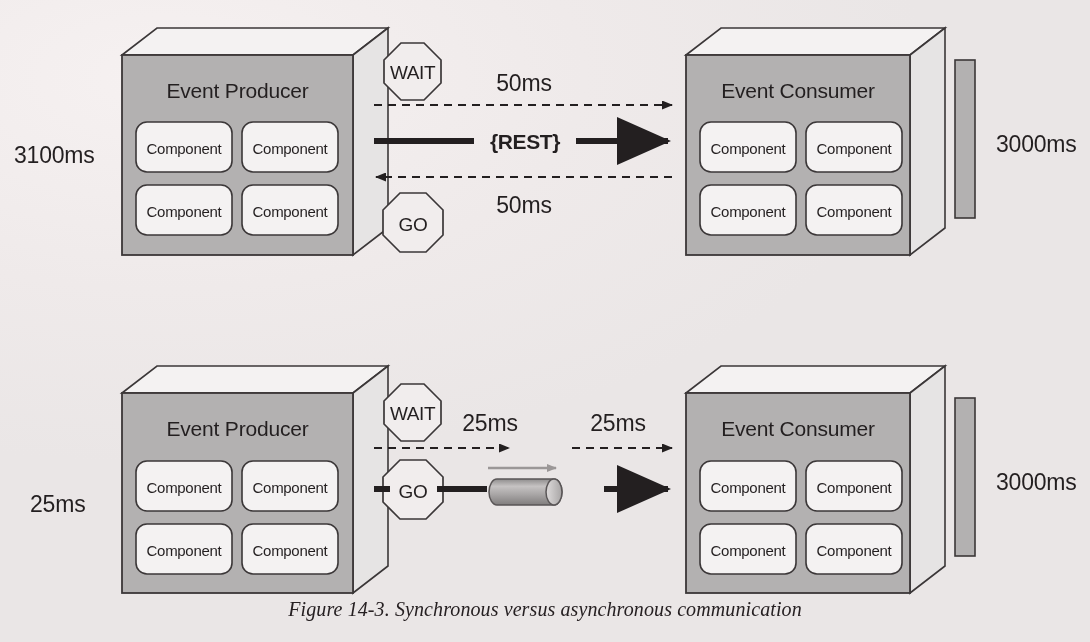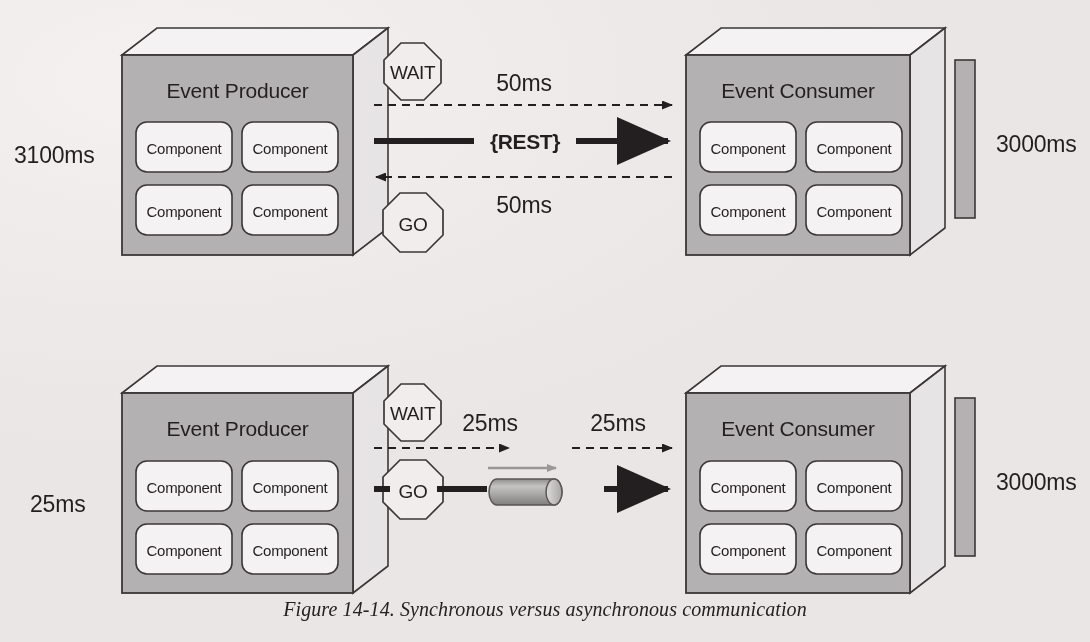--- a/index.html
+++ b/index.html
@@ -228,14 +228,14 @@
           <rect x="806" y="524" width="96" height="50" rx="11" ry="11" fill="#f4f2f2" stroke="#3b3738" stroke-width="1.6"></rect>
           <text class="lbl lbl-component" x="854" y="556" text-anchor="middle">Component</text>
         </g>
       </g>
 
       <rect x="955" y="398" width="20" height="158" fill="#b3b1b1" stroke="#3b3738" stroke-width="1.6"></rect>
       <text class="lbl lbl-ms" x="996" y="490">3000ms</text>
     </g>
   </svg>
 
-  <div class="caption">Figure 14-14. Synchronous versus asynchronous communication</div>
+  <div class="caption">Figure 14-3. Synchronous versus asynchronous communication</div>
 </div>
 
 </body></html>

